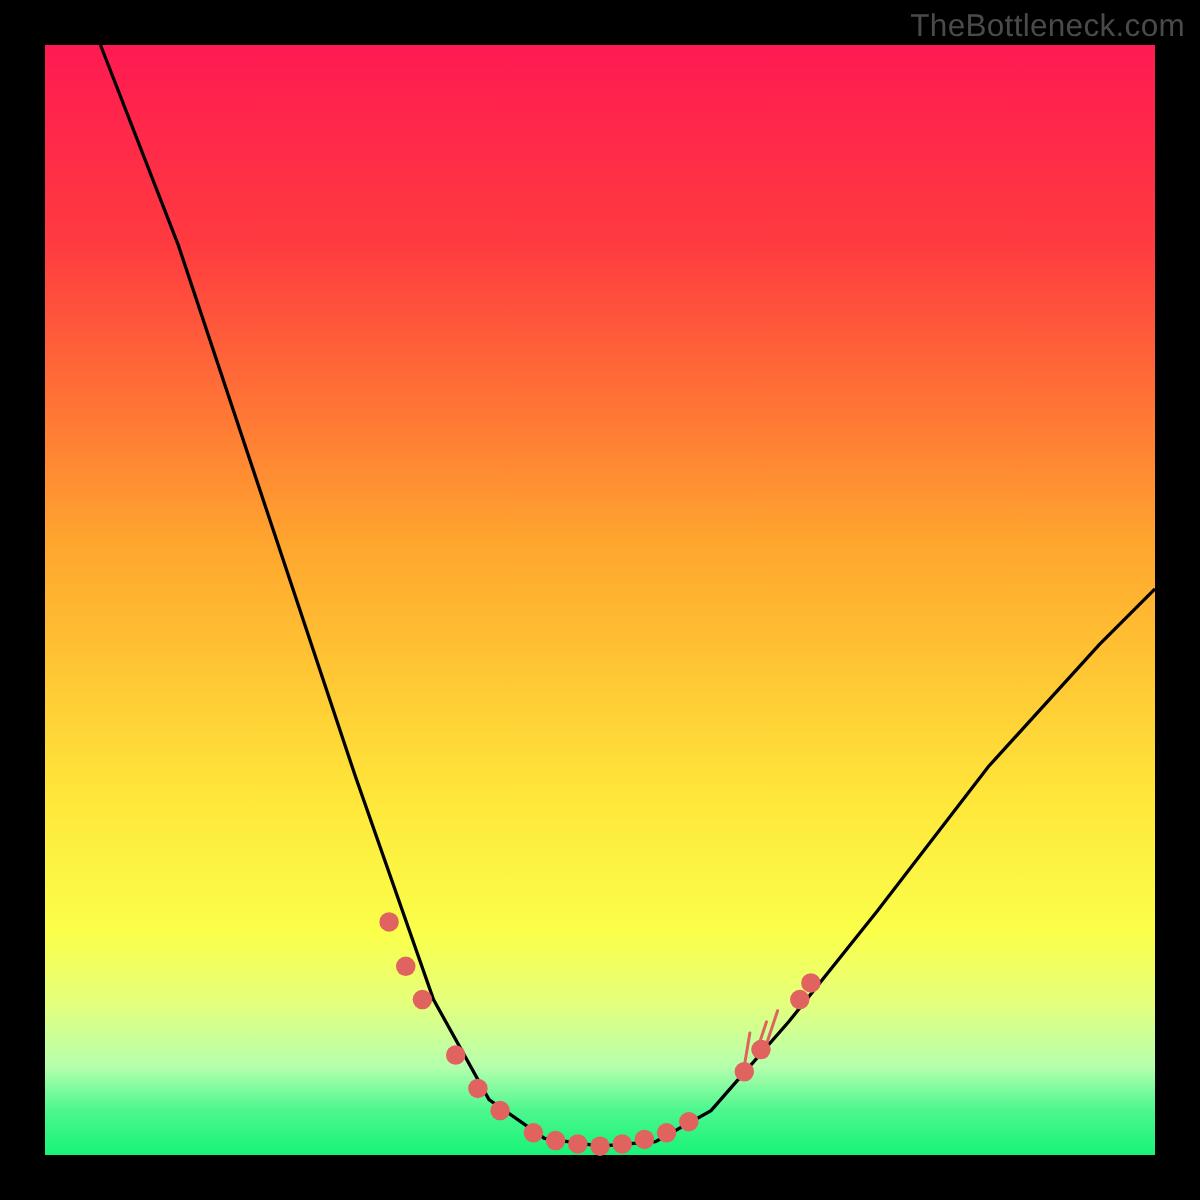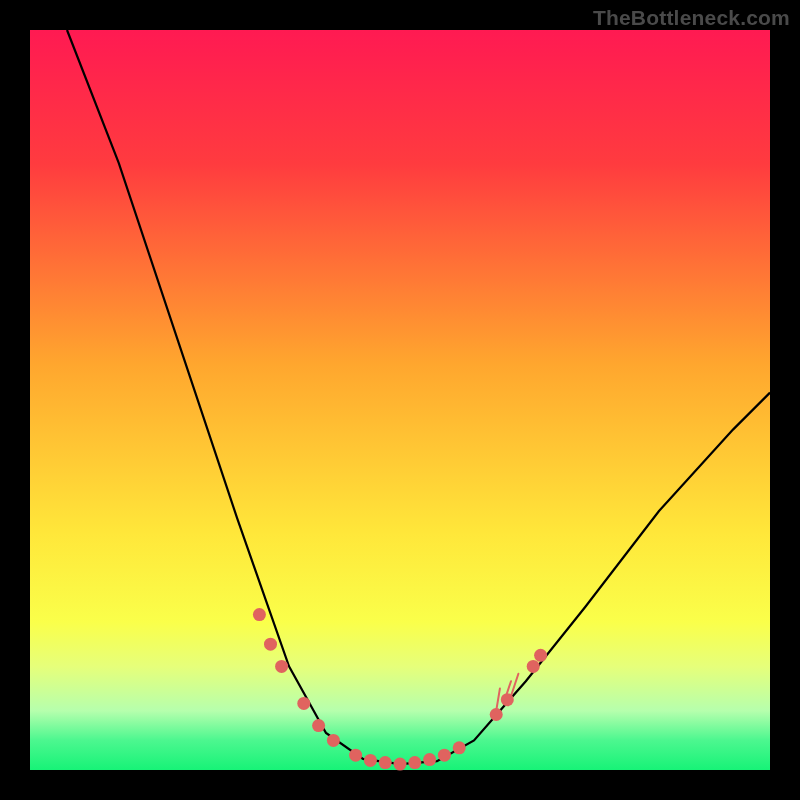--- a/index.html
+++ b/index.html
@@ -22,21 +22,21 @@
   .gradient {
     position: absolute;
     left: 0; top: 0; right: 0; bottom: 0;
   }
   .watermark {
     position: absolute;
     top: 6px;
     right: 10px;
     color: #4a4a4a;
     font-size: 21px;
-    font-weight: 700;
+    font-weight: 400;
     letter-spacing: 0.2px;
   }
   svg.curve {
     position: absolute;
     left: 0; top: 0;
     width: 740px; height: 740px;
     overflow: visible;
   }
 </style>
 </head>

